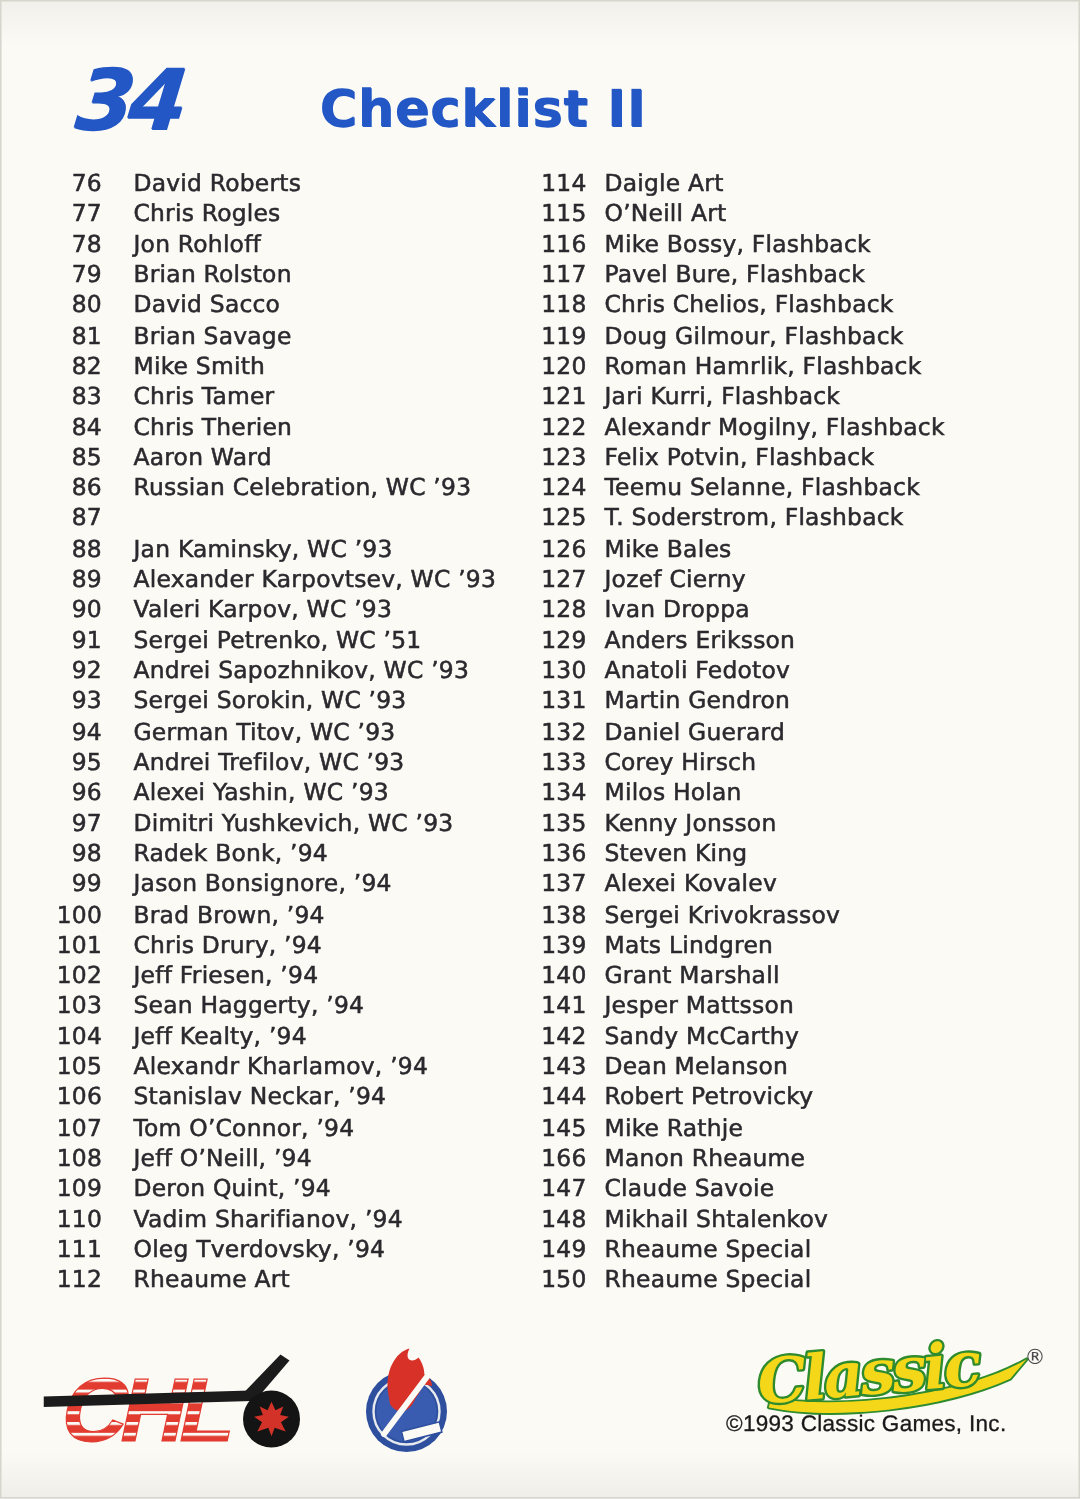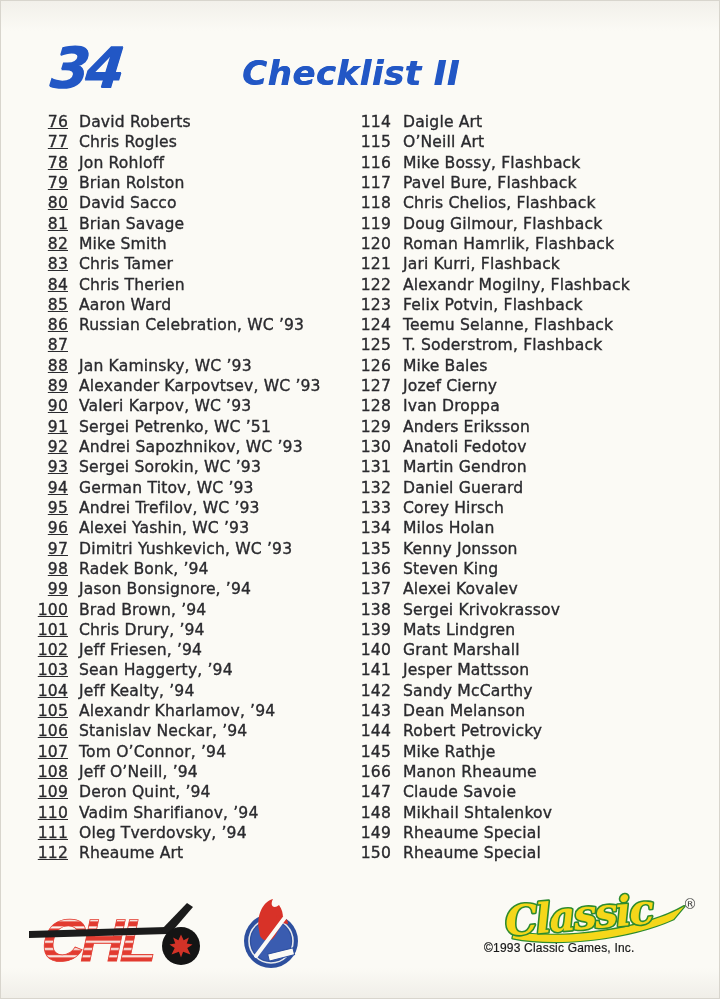--- a/index.html
+++ b/index.html
@@ -20,41 +20,40 @@
   }
   
   .card-number{
     position:absolute;left:50px;top:34px;
     color:var(--blue);font-size:56px;font-weight:bold;font-style:italic;
     transform:skewX(-6deg);letter-spacing:-4px;
     text-shadow:0.5px 0.5px 0 var(--blue);
   }
   .card-title{
     position:absolute;left:212px;top:52px;
-    color:var(--blue);font-size:34px;font-weight:bold;font-style:italic;
+    color:var(--blue);font-size:34px;font-weight:bold;
     letter-spacing:0.5px;
     text-shadow:0.6px 0.4px 0 var(--blue);
-    margin-left:29px;
   }
   
   .col{position:absolute;top:111px;}
   .col-left{left:34px;}
   .col-right{left:348px;}
   .row{display:flex;height:20.32px;line-height:20.32px;font-size:15.6px;color:var(--ink);
        -webkit-text-stroke:0.35px var(--ink);letter-spacing:0.15px;white-space:nowrap;}
   .num{text-align:right;flex:none;}
-  .col-left .num{width:33px;margin-right:11px;text-decoration:underline;}
+  .col-left .num{width:33px;margin-right:21px;}
   .col-right .num{width:42px;margin-right:12px;}
   
   .chl-logo{position:absolute;left:28px;top:899px;width:196px;height:74px;}
   .fed-logo{position:absolute;left:237px;top:895px;width:66px;height:76px;}
   .classic-logo{position:absolute;left:494px;top:886px;width:204px;height:60px;}
   .copyright{
     position:absolute;left:483px;top:940px;width:230px;
-    font-size:12px;color:#191919;letter-spacing:0.2px;
+    font-size:15px;color:#191919;letter-spacing:0.2px;
     font-family:"Liberation Sans","DejaVu Sans",sans-serif;
     -webkit-text-stroke:0.2px #191919;
   }
 </style>
 </head>
 <body>
 
 <div class="card">
 
   <div class="card-number">34</div>

